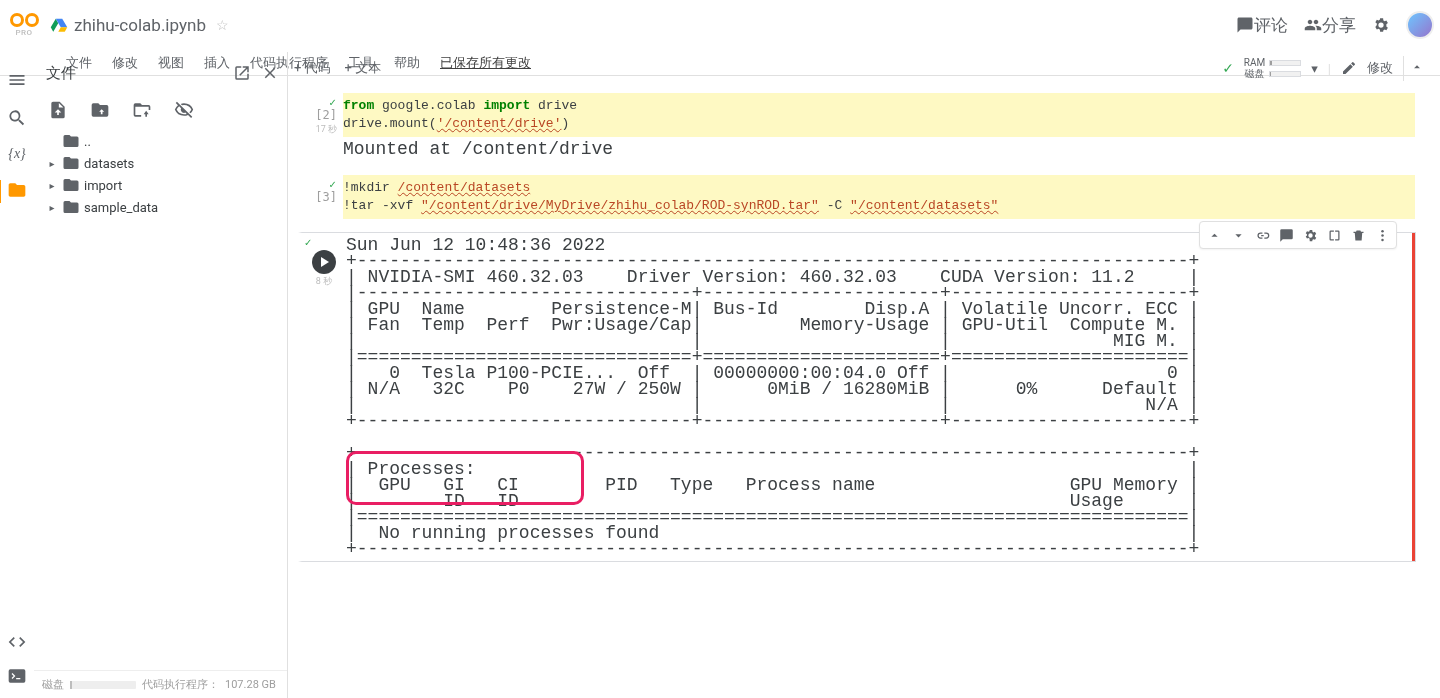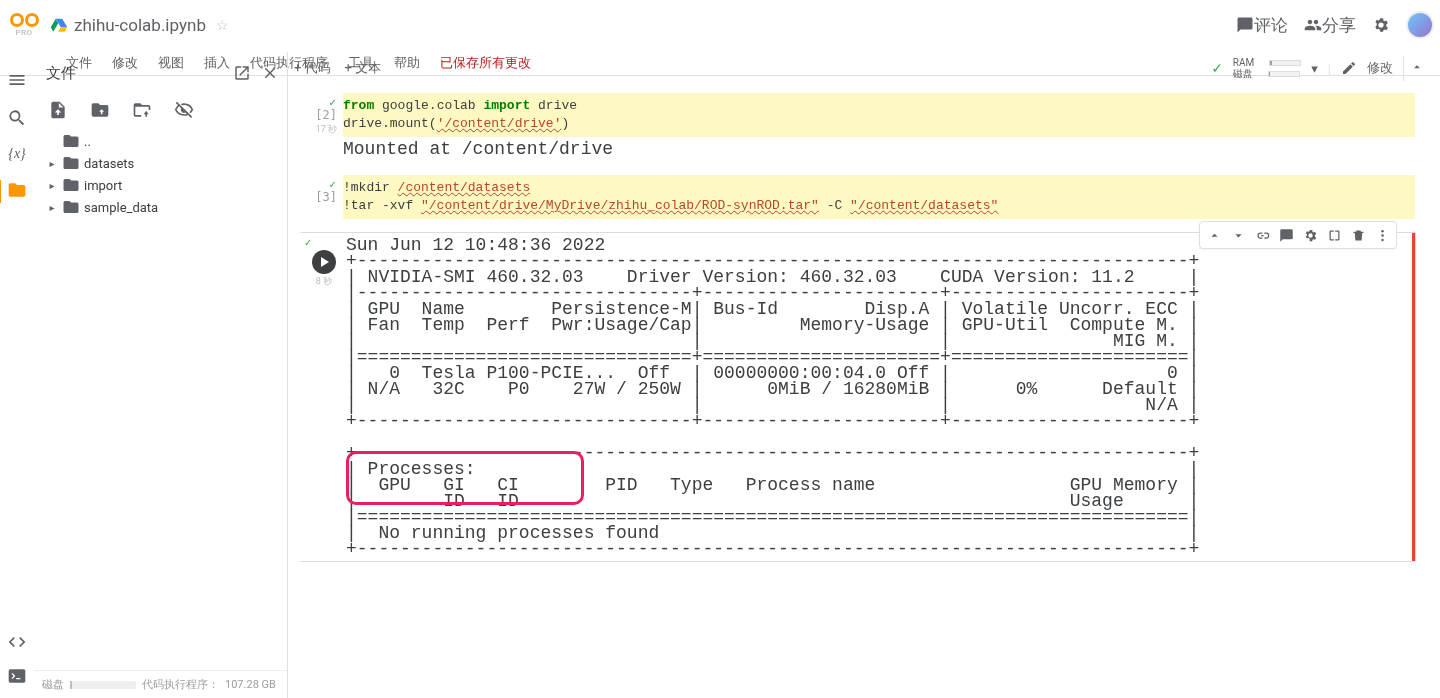--- a/index.html
+++ b/index.html
@@ -17,28 +17,28 @@
 .title { font-size: 17px; color: #5f6368; }
 .star-icon { margin-left: 10px; color: #bdbdbd; font-size: 14px; }
 .header-right { margin-left: auto; display: flex; align-items: center; gap: 16px; }
 .hr-item { display: flex; align-items: center; color: #5f6368; font-size: 17px; cursor: pointer; }
 .hr-item svg, .hr-item svg.hricon { width: 18px; height: 18px; fill: #5f6368; }
 .avatar { width: 28px; height: 28px; border-radius: 50%; background: linear-gradient(135deg,#6ec6ff,#9575cd); border: 2px solid #eee; }
 
 
 .menubar { height: 26px; display: flex; align-items: center; padding-left: 60px; gap: 8px; font-size: 13px; color: #5f6368; border-bottom: 1px solid #e0e0e0; }
 .menubar .mi { padding: 2px 6px; cursor: pointer; }
-.saved { color: #b91c1c; }
+.saved { text-decoration: underline; color: #404040; }
 
 
 .toolbar-row { position: absolute; left: 294px; right: 10px; top: 54px; height: 28px; display: flex; align-items: center; }
 .tb-item { color: #5f6368; font-size: 13px; margin-right: 14px; cursor: pointer; }
 .tb-right { margin-left: auto; display: flex; align-items: center; gap: 10px; }
 .status-box { display: flex; flex-direction: column; font-size: 10px; color: #5f6368; line-height: 11px; }
-.status-row { display: flex; align-items: center; gap: 15px; }
+.status-row { display: flex; align-items: center; gap: 4px; justify-content: center; }
 .bar { width: 32px; height: 6px; background: #f1f1f1; border: 1px solid #dadce0; position: relative; }
 .bar .fill { position: absolute; left: 0; top: 0; bottom: 0; width: 5%; background: #9e9e9e; }
 .check-ok { color: #34a853; font-size: 14px; }
 .caret-d { color: #5f6368; }
 .pencil { color: #5f6368; }
 .edit-text { color: #5f6368; font-size: 13px; }
 .expand-up { color: #5f6368; padding: 4px 6px; border-left: 1px solid #e0e0e0; }
 
 
 .leftrail { position: absolute; left: 0; top: 52px; bottom: 0; width: 34px; display: flex; flex-direction: column; align-items: center; padding-top: 18px; gap: 18px; }

